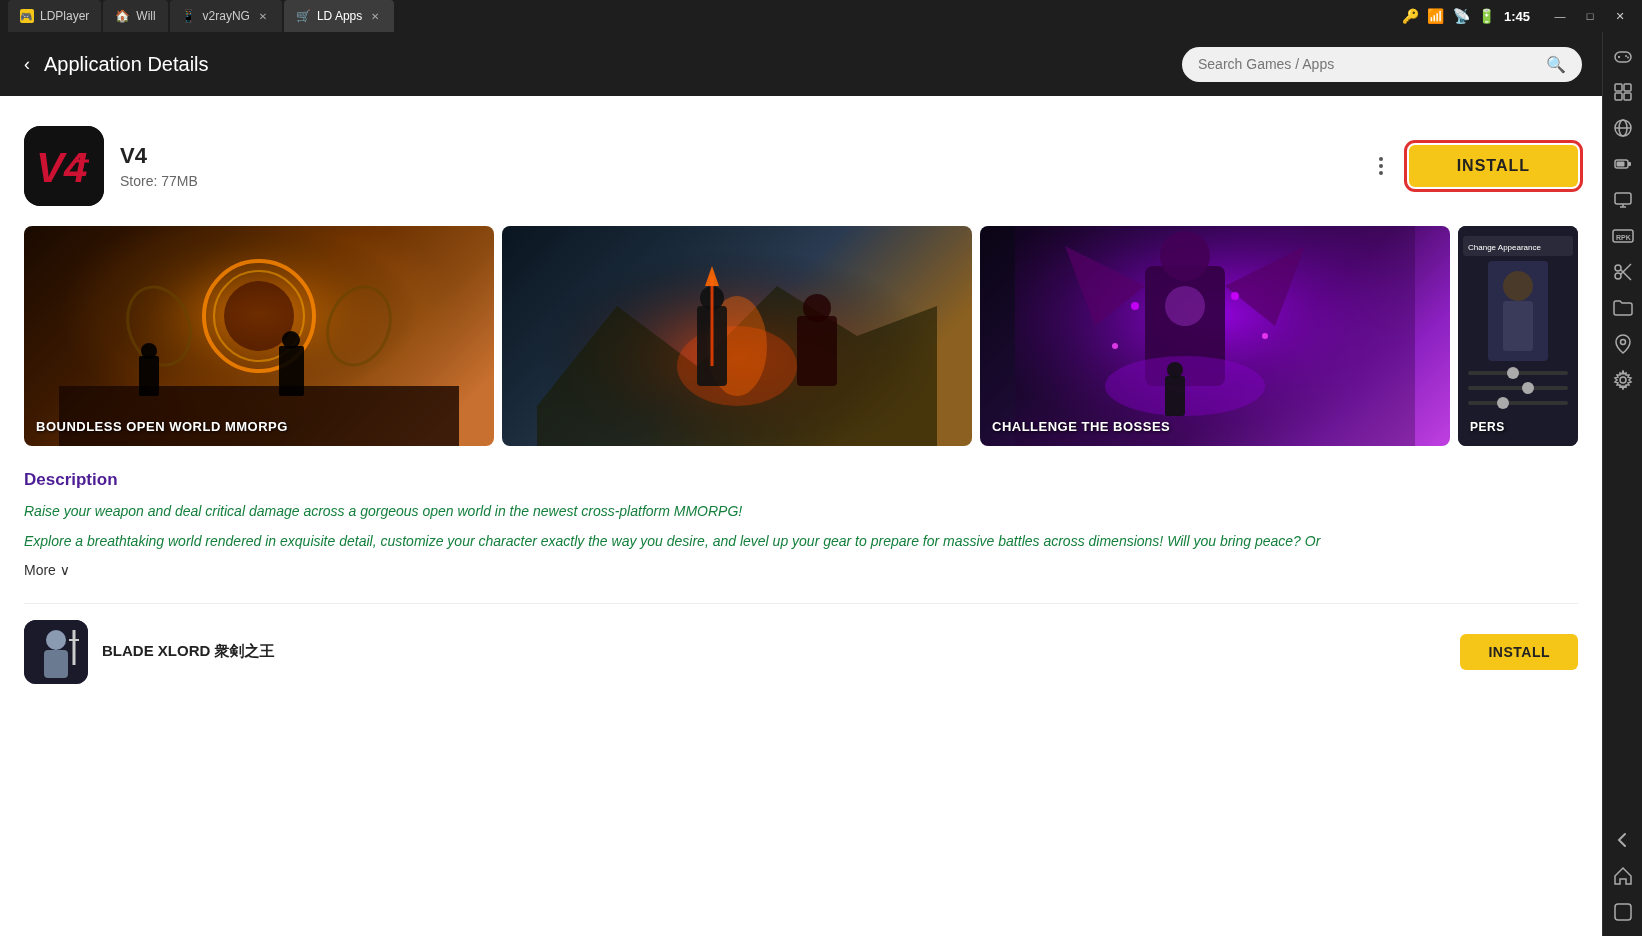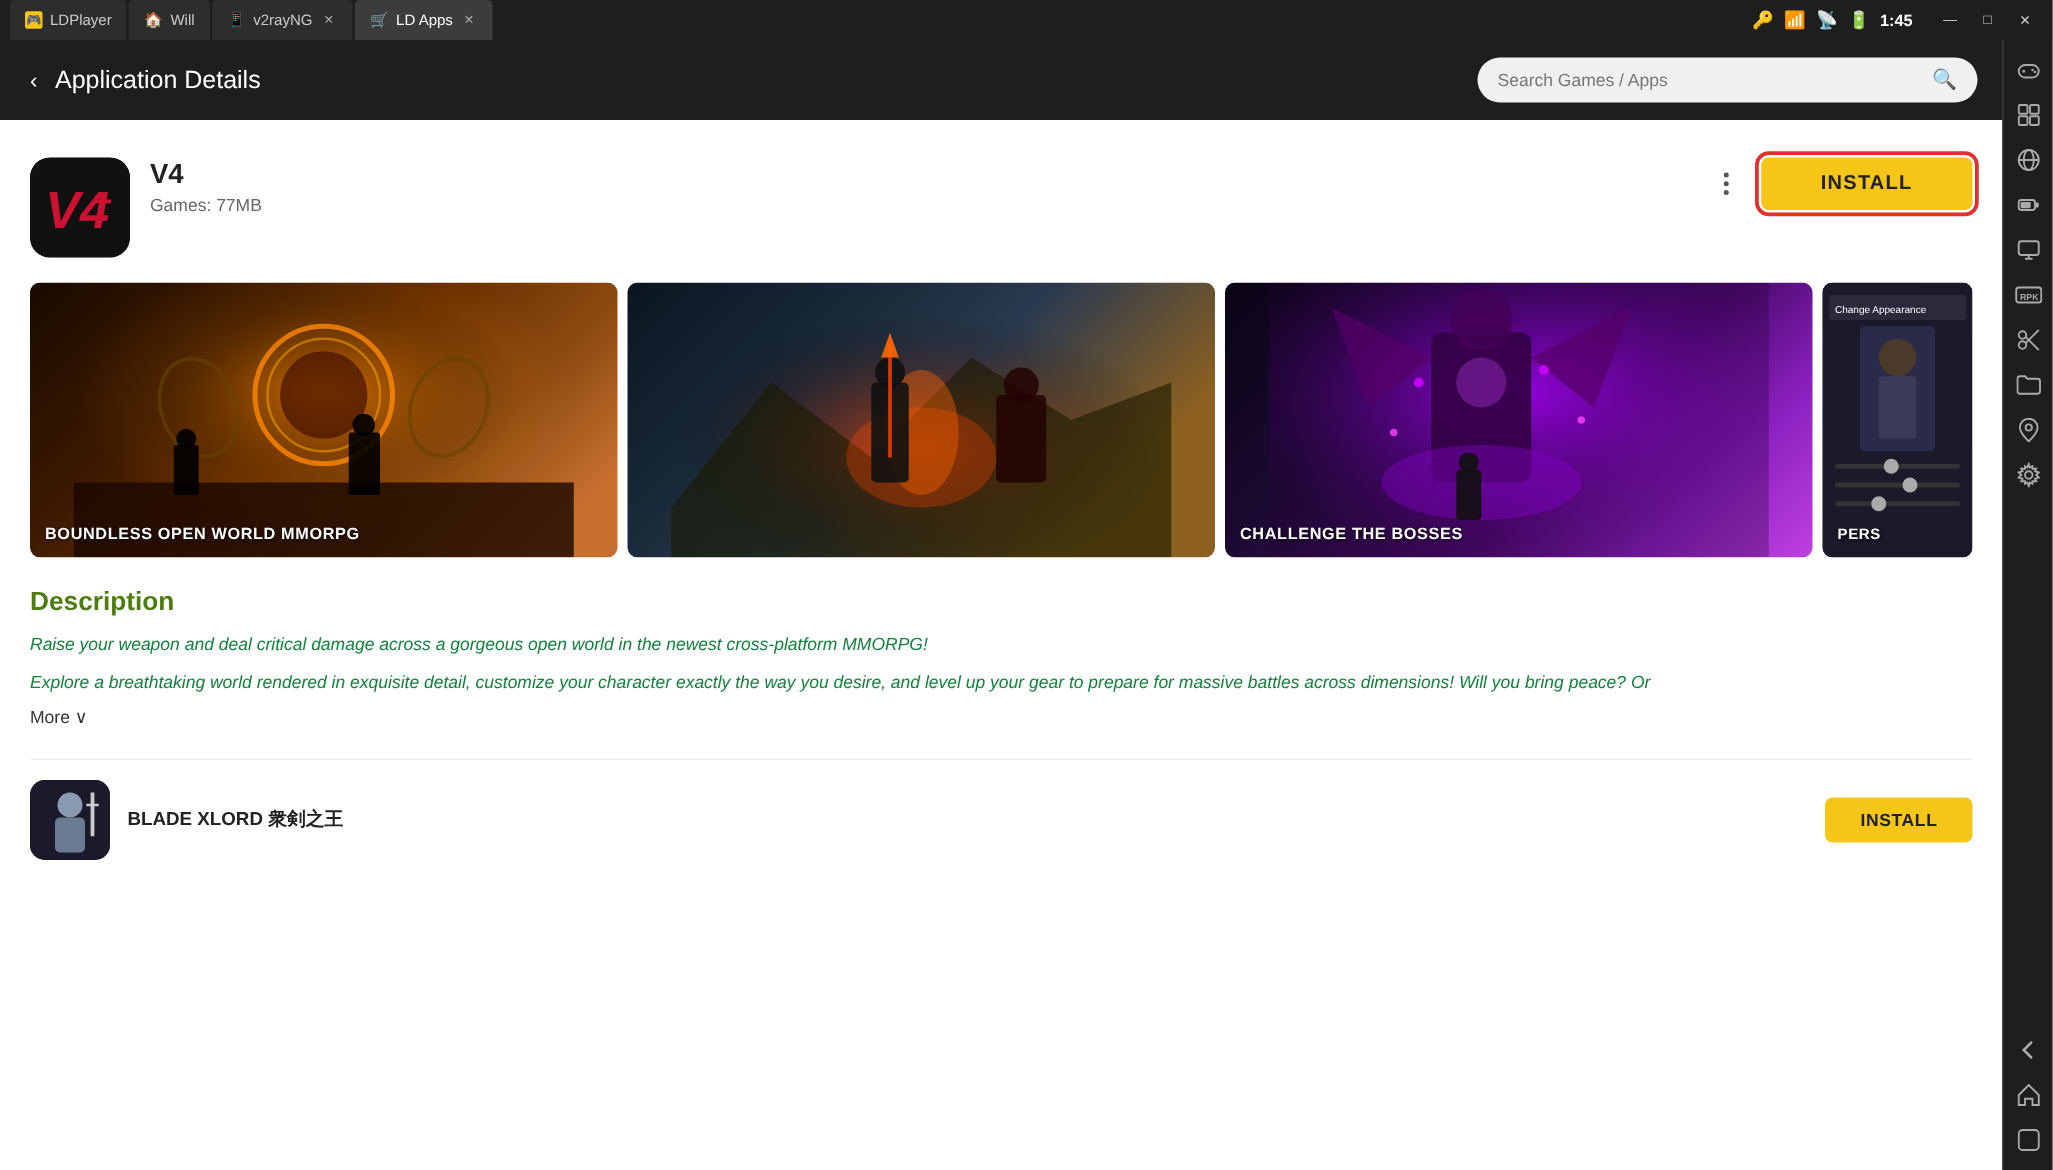--- a/index.html
+++ b/index.html
@@ -167,21 +167,21 @@
       padding: 20px 24px;
       background: #fff;
     }
     .scroll-area::-webkit-scrollbar { width: 6px; }
     .scroll-area::-webkit-scrollbar-track { background: #f0f0f0; }
     .scroll-area::-webkit-scrollbar-thumb { background: #ccc; border-radius: 3px; }
 
     
     .app-info {
       display: flex;
-      align-items: flex-start;
+      align-items: center;
       padding: 10px 0 20px 0;
     }
     .app-icon {
       width: 80px;
       height: 80px;
       border-radius: 16px;
       background: #1a1a1a;
       display: flex;
       align-items: center;
       justify-content: center;
@@ -290,23 +290,23 @@
       font-weight: 900;
       text-shadow: 1px 1px 3px rgba(0,0,0,0.8);
       letter-spacing: 0.5px;
     }
 
     
     .description-section {
       margin-bottom: 24px;
     }
     .section-title {
-      font-size: 21px;
+      font-size: 17px;
       font-weight: 600;
-      color: #4d7c0f;
+      color: #4c1d95;
       margin-bottom: 10px;
     }
     .description-text {
       font-size: 14px;
       color: #15803d;
       line-height: 1.6;
       margin-bottom: 8px;
       font-style: italic;
     }
     .more-link {
@@ -432,21 +432,21 @@
             <rect width="80" height="80" rx="16" fill="#111"></rect>
 
             <text x="12" y="56" font-size="42" font-weight="900" fill="#cc1133" font-style="italic" font-family="Arial Black, Arial">V4</text>
 
             <line x1="58" y1="28" x2="58" y2="42" stroke="#cc1133" stroke-width="3"></line>
             <line x1="51" y1="35" x2="65" y2="35" stroke="#cc1133" stroke-width="3"></line>
           </svg>
         </div>
         <div class="app-meta">
           <div class="app-name">V4</div>
-          <div class="app-size">Games: 77MB</div>
+          <div class="app-size">Store: 77MB</div>
         </div>
         <div class="app-actions">
           <div class="more-btn">
             <span></span>
             <span></span>
             <span></span>
           </div>
           <button class="install-btn">INSTALL</button>
         </div>
       </div>

